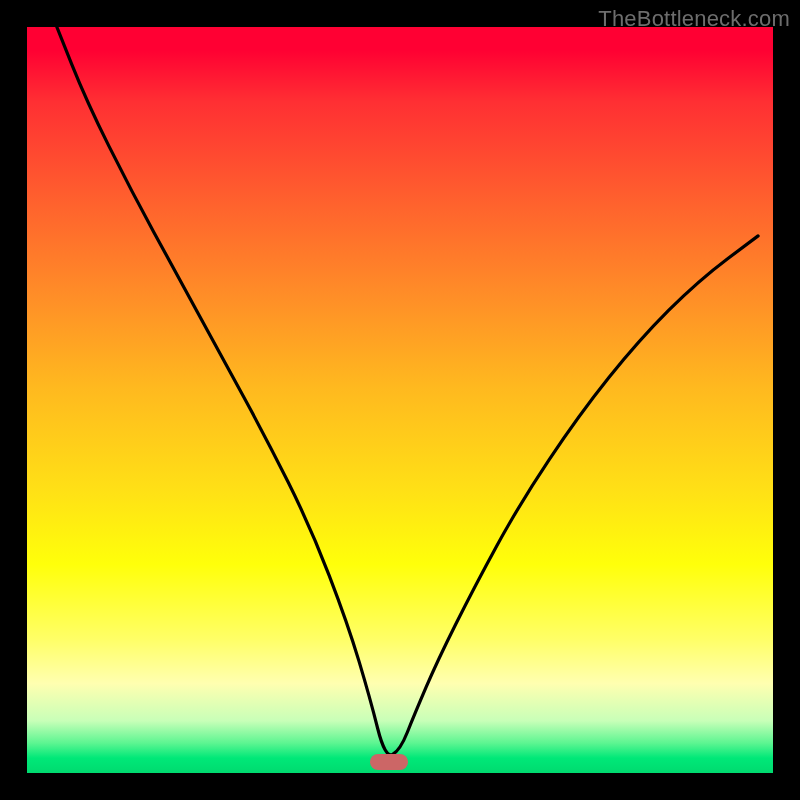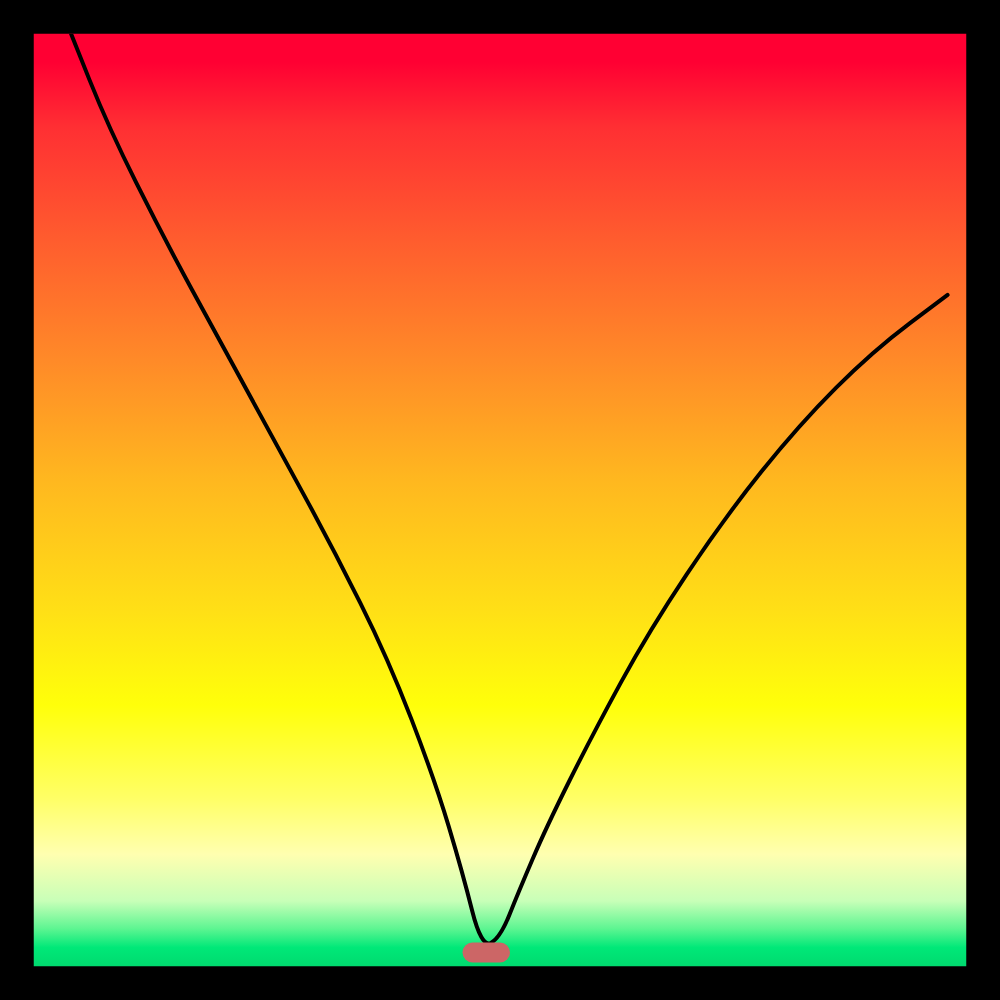--- a/index.html
+++ b/index.html
@@ -63,20 +63,21 @@
     height: 16px;
     border-radius: 8px;
     background: #cc6666;
     transform: translate(-50%, -50%);
   }
 </style>
 </head>
 <body>
 
 <div class="frame">
+  <div class="watermark">TheBottleneck.com</div>
 
   <div class="plot">
     <svg class="curve" viewBox="0 0 746 746" preserveAspectRatio="none">
       <path id="curve-path" fill="none" stroke="#000" stroke-width="3.2" stroke-linejoin="round" stroke-linecap="round" d="M 29.84 0 Q 29.84 0 44.76 37.30000000000001 Q 59.68 74.60000000000002 82.06 119.36000000000001 Q 104.44000000000001 164.12 126.82000000000002 205.14999999999998 Q 149.20000000000002 246.17999999999995 171.58 287.2099999999999 Q 193.96 328.23999999999995 216.34 369.27 Q 238.72 410.3 261.1 455.06 Q 283.48 499.82 302.13 548.31 Q 320.78 596.8 331.97 634.0999999999999 Q 343.16 671.4 350.62 701.24 Q 358.08 731.08 365.53999999999996 727.35 Q 373 723.62 380.46000000000004 704.97 Q 387.92 686.32 399.11 660.21 Q 410.3 634.1 428.95 596.8 Q 447.59999999999997 559.5 469.98 518.47 Q 492.36 477.44 522.2 432.68 Q 552.04 387.92 581.8799999999999 350.62 Q 611.7199999999999 313.32000000000005 641.56 283.48 Q 671.4 253.64 701.24 231.26 T 731.08 208.88"></path>
     </svg>
     <div id="marker" class="marker" style="left: 361.81px; top: 734.81px; background: rgb(204, 102, 102);"></div>
   </div>
 </div>
 
 </body></html>

